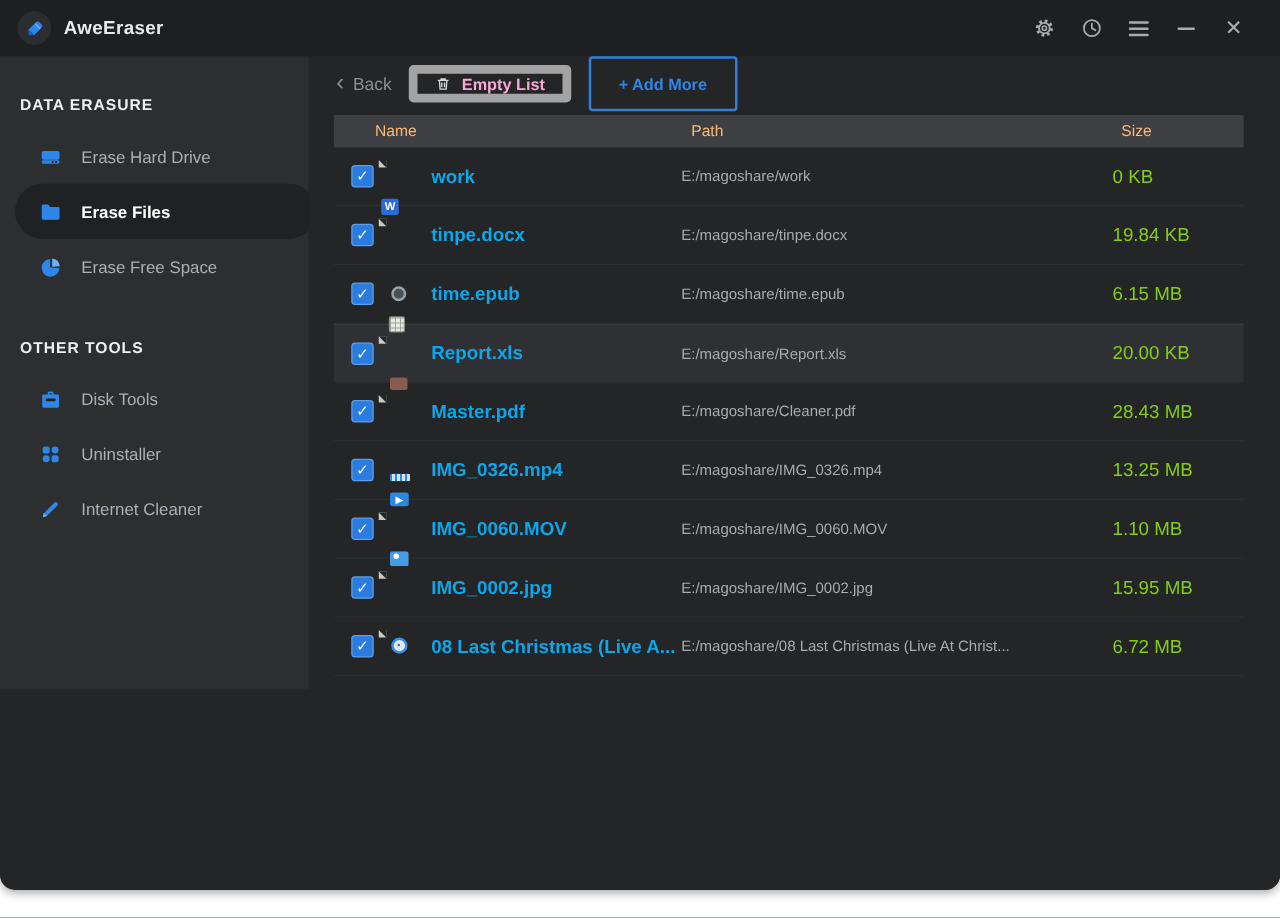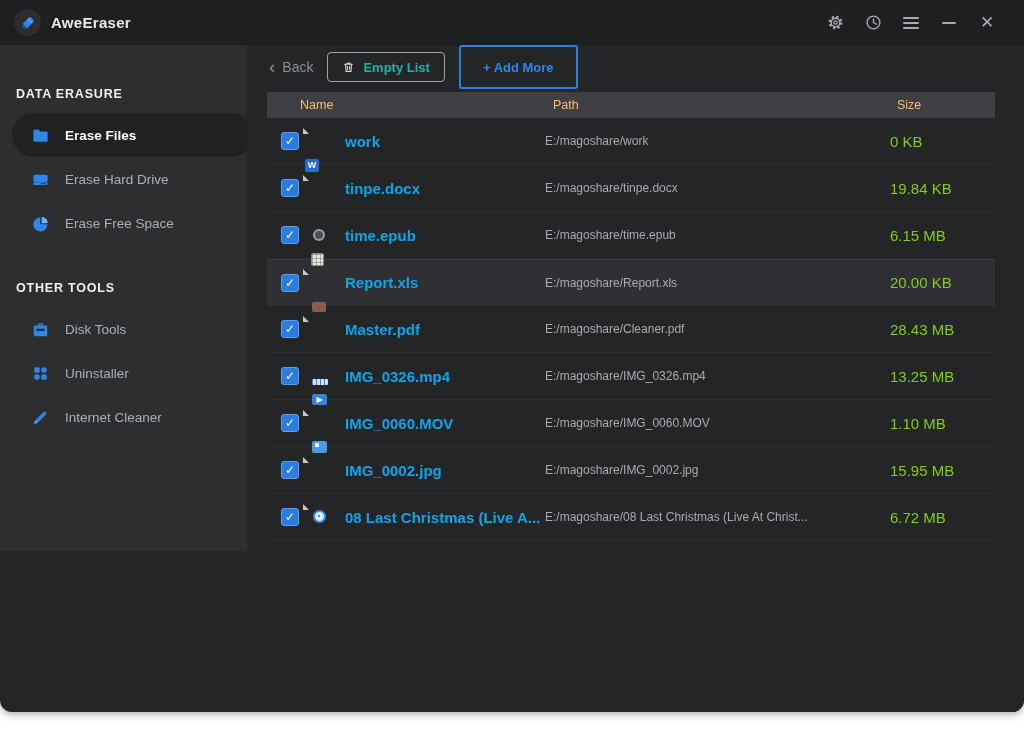--- a/index.html
+++ b/index.html
@@ -21,38 +21,38 @@
   .winctrls { display:flex; align-items:center; gap:0; padding-right:18px; }
   .wbtn { width:38px; height:45px; display:flex; align-items:center; justify-content:center;
           color:#a7abb0; font-size:17px; cursor:default; }
   .wbtn svg { width:17px; height:17px; }
   .hamburger { display:flex; flex-direction:column; gap:3px; }
   .hamburger i { display:block; width:16px; height:2px; background:#a7abb0; border-radius:1px; }
   .minus { display:block; width:14px; height:2px; background:#a7abb0; border-radius:1px; }
 
   
   .sidebar { position:absolute; left:0; top:45px; width:247px; height:506px;
-             background:#2c2e30; padding-top:30px; }
+             background:#2c2e30; padding-top:20px; }
   .section-label { color:#eef0f2; font-size:12.5px; font-weight:bold; letter-spacing:.8px;
                    padding:12px 16px 12px 16px; }
   .side-item { display:flex; align-items:center; height:44px; padding-left:30px; gap:15px;
                color:#aab0b5; font-size:13.5px; cursor:default; }
   .side-item .sicon { width:20px; height:20px; display:flex; align-items:center; justify-content:center; }
   .side-item .sicon svg { width:19px; height:19px; }
   .side-item.active { background:#1f2123; border-radius:22px; margin-right:-6px;
                       color:#ffffff; font-weight:bold; margin-left:12px; padding-left:18px; }
   .spacer { height:24px; }
 
   
   .main { position:absolute; left:247px; top:45px; width:777px; height:667px; background:#232527; }
   .toolbar { display:flex; align-items:center; height:32px; margin:6px 0 0 22px; gap:14px; }
   .back { display:flex; align-items:center; gap:7px; color:#8b9095; font-size:14px; cursor:default; }
   .back .chev { font-size:19px; line-height:1; margin-top:-2px; }
   .btn-empty { display:flex; align-items:center; gap:8px; background:transparent;
-               border:1px solid #a3a3a3; border-radius:4px; color:#14b8a6; font-weight:bold;
+               border:7px solid #a3a3a3; border-radius:4px; color:#f9a8d4; font-weight:bold;
                font-size:13px; height:30px; padding:0 14px; font-family:inherit; cursor:default; }
   .btn-empty svg { width:13px; height:14px; }
   .btn-add { background:transparent; border:2px solid #2e7fe0; border-radius:3px; color:#2f86ea;
              font-weight:bold; font-size:13px; height:44px; padding:0 22px; font-family:inherit; cursor:default; }
 
   
   .table { position:absolute; left:20px; top:47px; width:728px; }
   .thead { position:relative; height:26px; background:#3d3f42; color:#fdba74; font-size:12.5px; }
   .thead span { position:absolute; top:6px; }
   .th-name { left:33px; } .th-path { left:286px; } .th-size { left:630px; }
@@ -141,38 +141,38 @@
         </span>
         <span class="wbtn">
           <span class="minus"></span>
         </span>
         <span class="wbtn">✕</span>
       </div>
     </div>
 
     <aside class="sidebar" id="sidebar">
         <div class="section-label">DATA ERASURE</div>
-        <div class="side-item active">
-          <span class="sicon">
-            <svg viewBox="0 0 24 24">
-              <path d="M3 6 a1.5 1.5 0 0 1 1.5-1.5 h5 l2 2.5 h8 a1.5 1.5 0 0 1 1.5 1.5 v10 a1.5 1.5 0 0 1-1.5 1.5 h-15 A1.5 1.5 0 0 1 3 18.5 Z" fill="#2e86e8"></path>
-            </svg>
-          </span>
-          <span>Erase Files</span>
-        </div>
         <div class="side-item">
           <span class="sicon">
             <svg viewBox="0 0 24 24">
               <rect x="3" y="6" width="18" height="9" rx="2" fill="#2e86e8"></rect>
               <rect x="3" y="15.5" width="18" height="3.5" rx="1.5" fill="#2e86e8"></rect>
               <circle cx="17.5" cy="17.2" r="1" fill="#1a1c1e"></circle>
               <circle cx="14" cy="17.2" r="1" fill="#1a1c1e"></circle>
             </svg>
           </span>
           <span>Erase Hard Drive</span>
+        </div>
+        <div class="side-item active">
+          <span class="sicon">
+            <svg viewBox="0 0 24 24">
+              <path d="M3 6 a1.5 1.5 0 0 1 1.5-1.5 h5 l2 2.5 h8 a1.5 1.5 0 0 1 1.5 1.5 v10 a1.5 1.5 0 0 1-1.5 1.5 h-15 A1.5 1.5 0 0 1 3 18.5 Z" fill="#2e86e8"></path>
+            </svg>
+          </span>
+          <span>Erase Files</span>
         </div>
         <div class="side-item">
           <span class="sicon">
             <svg viewBox="0 0 24 24">
               <path d="M11.5 4 a9 9 0 1 0 9.4 9.4 L11.5 12.5 Z" fill="#2e86e8"></path>
               <path d="M13.5 3.5 a9 9 0 0 1 7.8 7.8 l-7.8 .6 z" fill="#6fb0f2"></path>
             </svg>
           </span>
           <span>Erase Free Space</span>
         </div>

